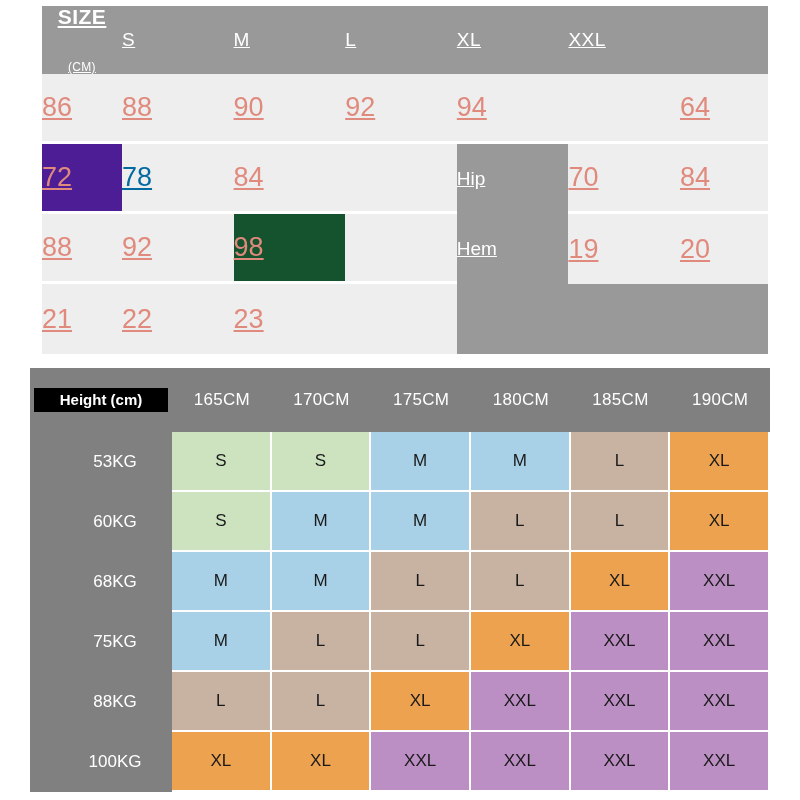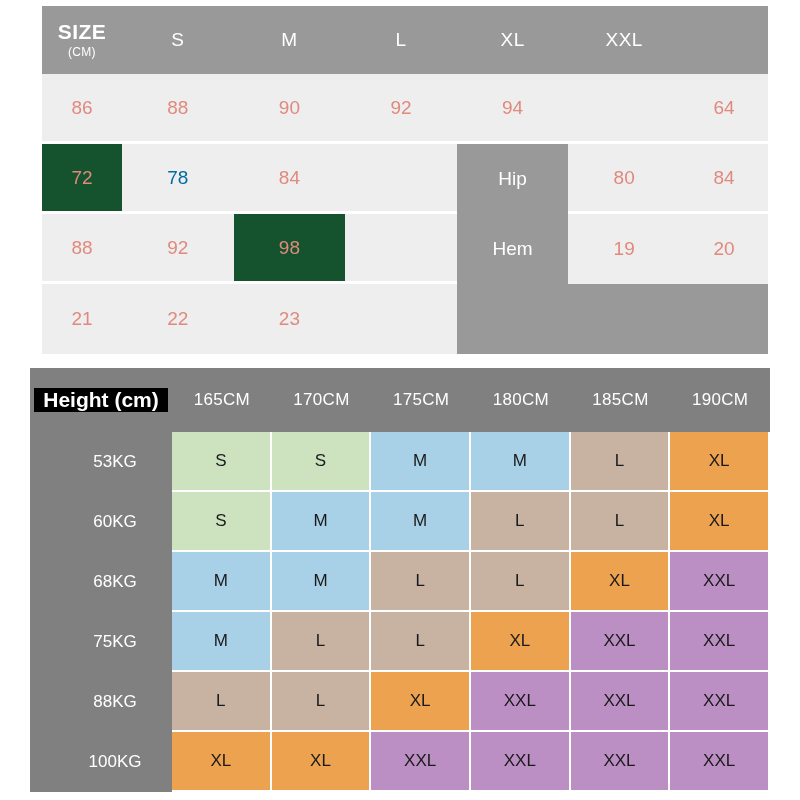--- a/index.html
+++ b/index.html
@@ -24,22 +24,23 @@
     width: 726px;
     height: 348px;
     background: #999999;
     display: grid;
     grid-template-columns: 80px repeat(5, 1fr) 88px;
     grid-template-rows: 68px repeat(4, 1fr);
   }
   .m-cell {
     display: flex;
     align-items: center;
-    justify-content: center;
-    box-sizing: border-box;
+    justify-content: space-between;
+    box-sizing: border-box;
+    text-decoration: underline;
   }
   .m-head-corner {
     flex-direction: column;
     background: #999999;
     color: #ffffff;
   }
   .m-head-corner .big {
     font-size: 21px;
     font-weight: bold;
     letter-spacing: 0.5px;
@@ -58,21 +59,21 @@
     letter-spacing: 0.5px;
   }
   .m-rowlabel {
     background: #999999;
     color: #ffffff;
     font-size: 19px;
   }
   .m-val {
     background: #eeeeee;
     color: #e08a7d;
-    font-size: 19px;
+    font-size: 27px;
     border-bottom: 3px solid #ffffff;
   }
   .m-val.lastrow { border-bottom: none; }
   .m-pad {
     background: #eeeeee;
     border-bottom: 3px solid #ffffff;
   }
   .m-pad.lastrow { border-bottom: none; }
   .m-pad.headpad { background: #999999; border-bottom: none; }
 
@@ -99,21 +100,21 @@
     background: #808080;
     position: relative;
     padding: 2px 4px;
     flex-direction: column;
     justify-content: center;
     gap: 2px;
   }
   .r-corner .tagline {
     background: #000000;
     color: #ffffff;
-    font-size: 21px;
+    font-size: 15px;
     font-weight: bold;
     width: 100%;
     box-sizing: border-box;
     text-align: center;
     line-height: 24px;
     height: 24px;
   }
   .r-head {
     background: #808080;
     color: #ffffff;
@@ -150,26 +151,26 @@
     <div class="m-cell m-head">XL</div>
     <div class="m-cell m-head">XXL</div>
     <div class="m-cell m-pad headpad"></div>
     <div class="m-cell m-val" style="background: rgb(238, 238, 238); color: rgb(224, 138, 125);">86</div>
     <div class="m-cell m-val" style="background: rgb(238, 238, 238); color: rgb(224, 138, 125);">88</div>
     <div class="m-cell m-val" style="background: rgb(238, 238, 238); color: rgb(224, 138, 125);">90</div>
     <div class="m-cell m-val" style="background: rgb(238, 238, 238); color: rgb(224, 138, 125);">92</div>
     <div class="m-cell m-val" style="background: rgb(238, 238, 238); color: rgb(224, 138, 125);">94</div>
     <div class="m-cell m-pad"></div>
     <div class="m-cell m-val" style="background: rgb(238, 238, 238); color: rgb(224, 138, 125);">64</div>
-    <div class="m-cell m-val" style="background: #14532d; color: rgb(224, 138, 125);">72</div>
+    <div class="m-cell m-val" style="background: #4c1d95; color: rgb(224, 138, 125);">72</div>
     <div class="m-cell m-val" style="background: rgb(238, 238, 238); color: #0369a1;">78</div>
     <div class="m-cell m-val" style="background: rgb(238, 238, 238); color: rgb(224, 138, 125);">84</div>
     <div class="m-cell m-pad"></div>
     <div class="m-cell m-rowlabel">Hip</div>
-    <div class="m-cell m-val" style="background: rgb(238, 238, 238); color: rgb(224, 138, 125);">80</div>
+    <div class="m-cell m-val" style="background: rgb(238, 238, 238); color: rgb(224, 138, 125);">70</div>
     <div class="m-cell m-val" style="background: rgb(238, 238, 238); color: rgb(224, 138, 125);">84</div>
     <div class="m-cell m-val" style="background: rgb(238, 238, 238); color: rgb(224, 138, 125);">88</div>
     <div class="m-cell m-val" style="background: rgb(238, 238, 238); color: rgb(224, 138, 125);">92</div>
     <div class="m-cell m-val" style="background: #14532d; color: rgb(224, 138, 125);">98</div>
     <div class="m-cell m-pad"></div>
     <div class="m-cell m-rowlabel">Hem</div>
     <div class="m-cell m-val lastrow" style="background: rgb(238, 238, 238); color: rgb(224, 138, 125);">19</div>
     <div class="m-cell m-val lastrow" style="background: rgb(238, 238, 238); color: rgb(224, 138, 125);">20</div>
     <div class="m-cell m-val lastrow" style="background: rgb(238, 238, 238); color: rgb(224, 138, 125);">21</div>
     <div class="m-cell m-val lastrow" style="background: rgb(238, 238, 238); color: rgb(224, 138, 125);">22</div>

